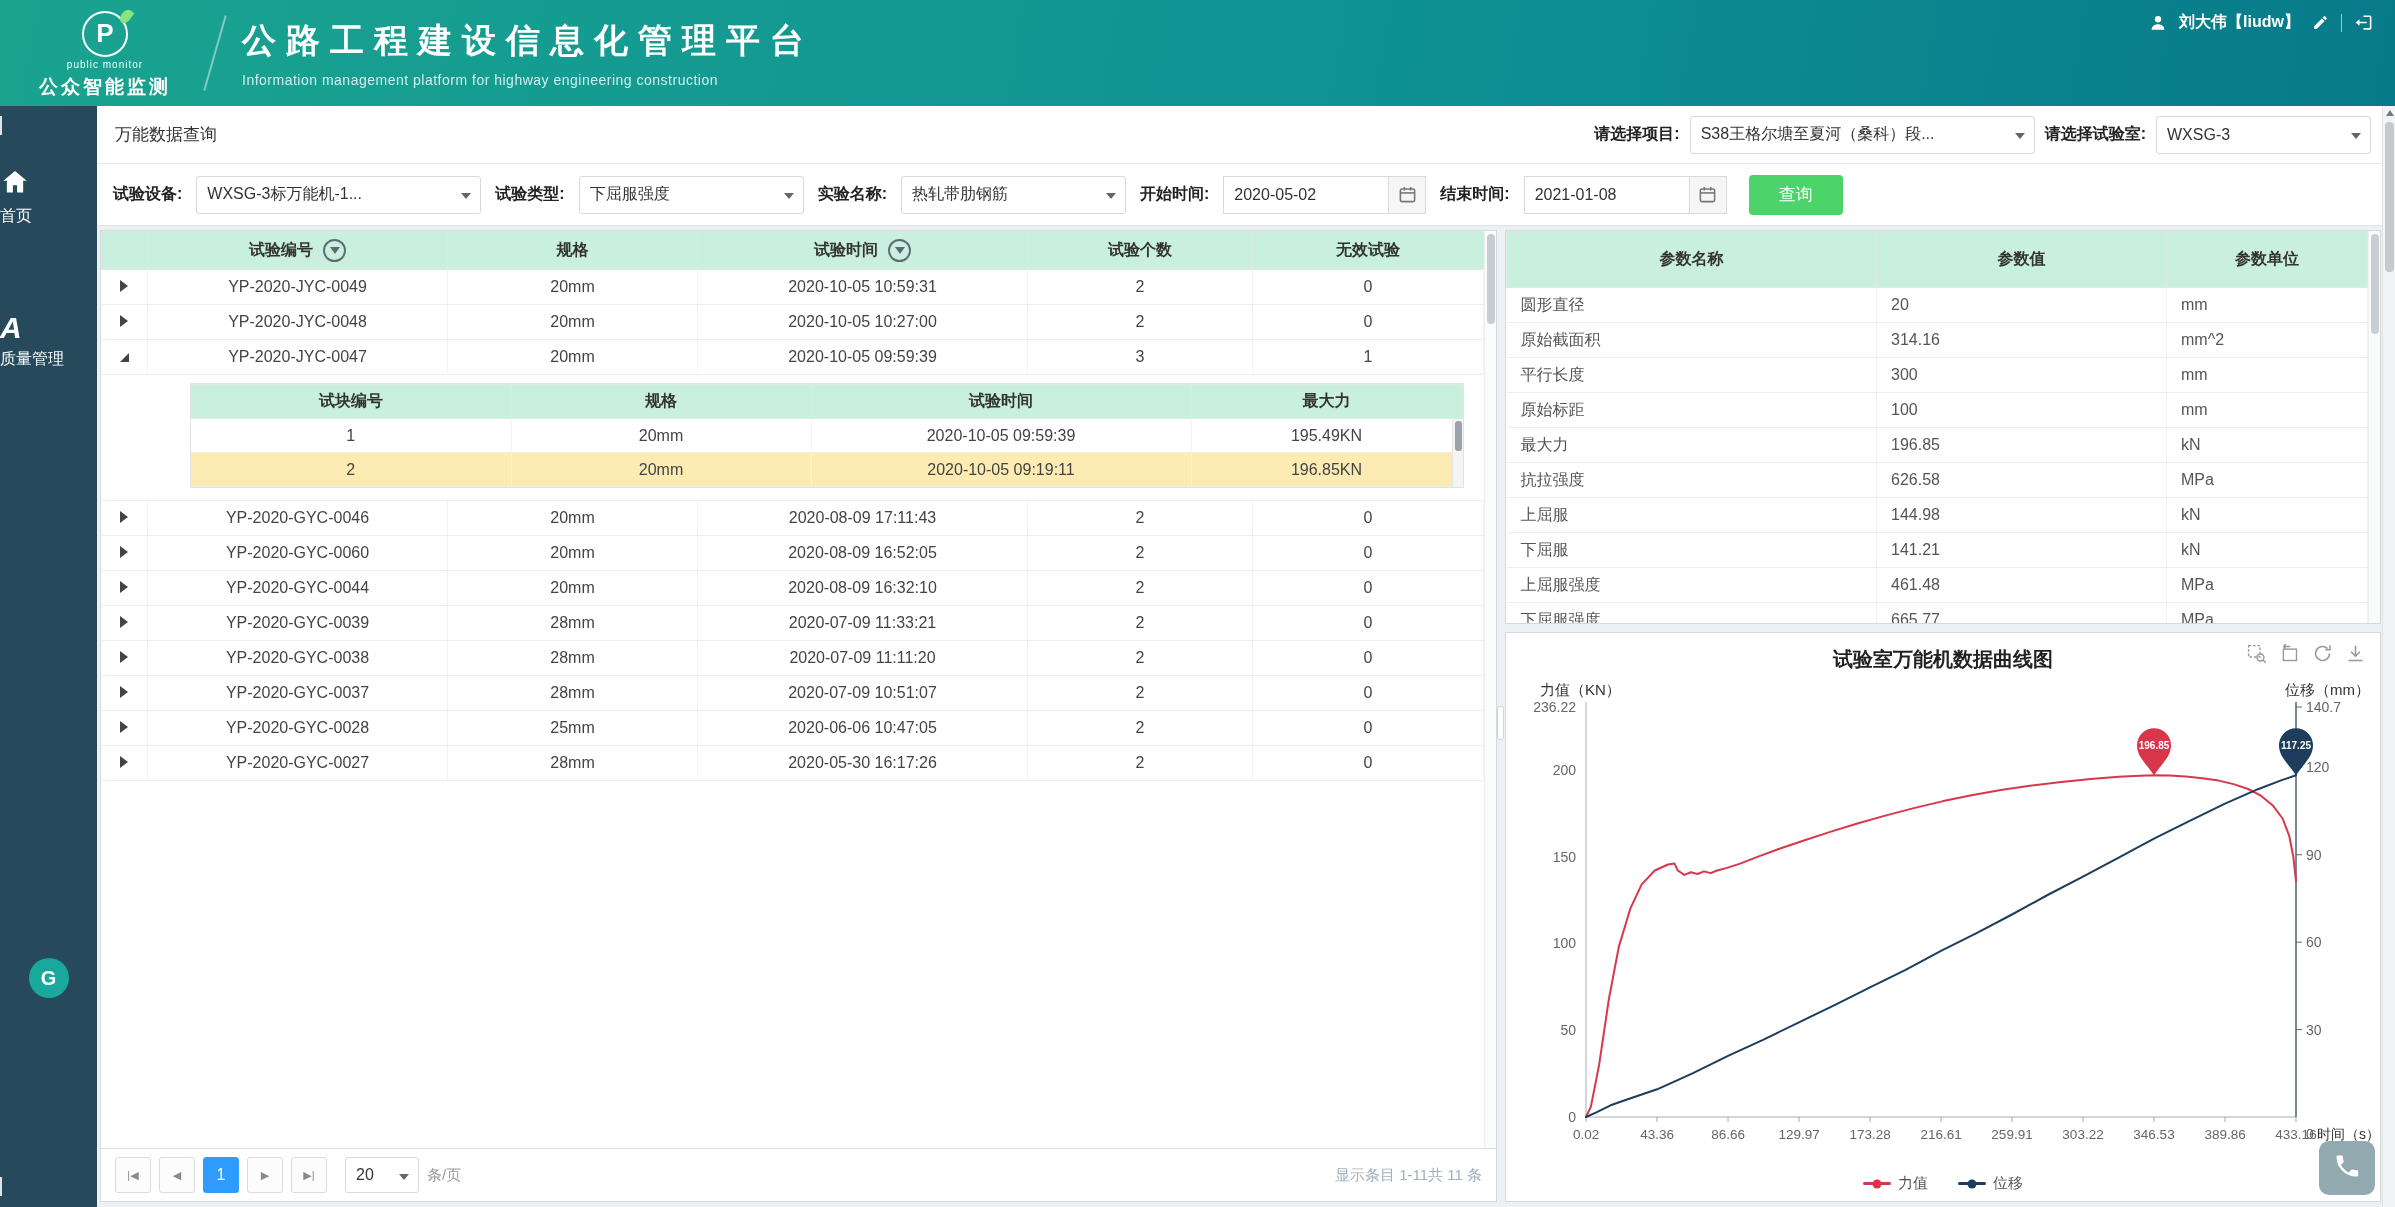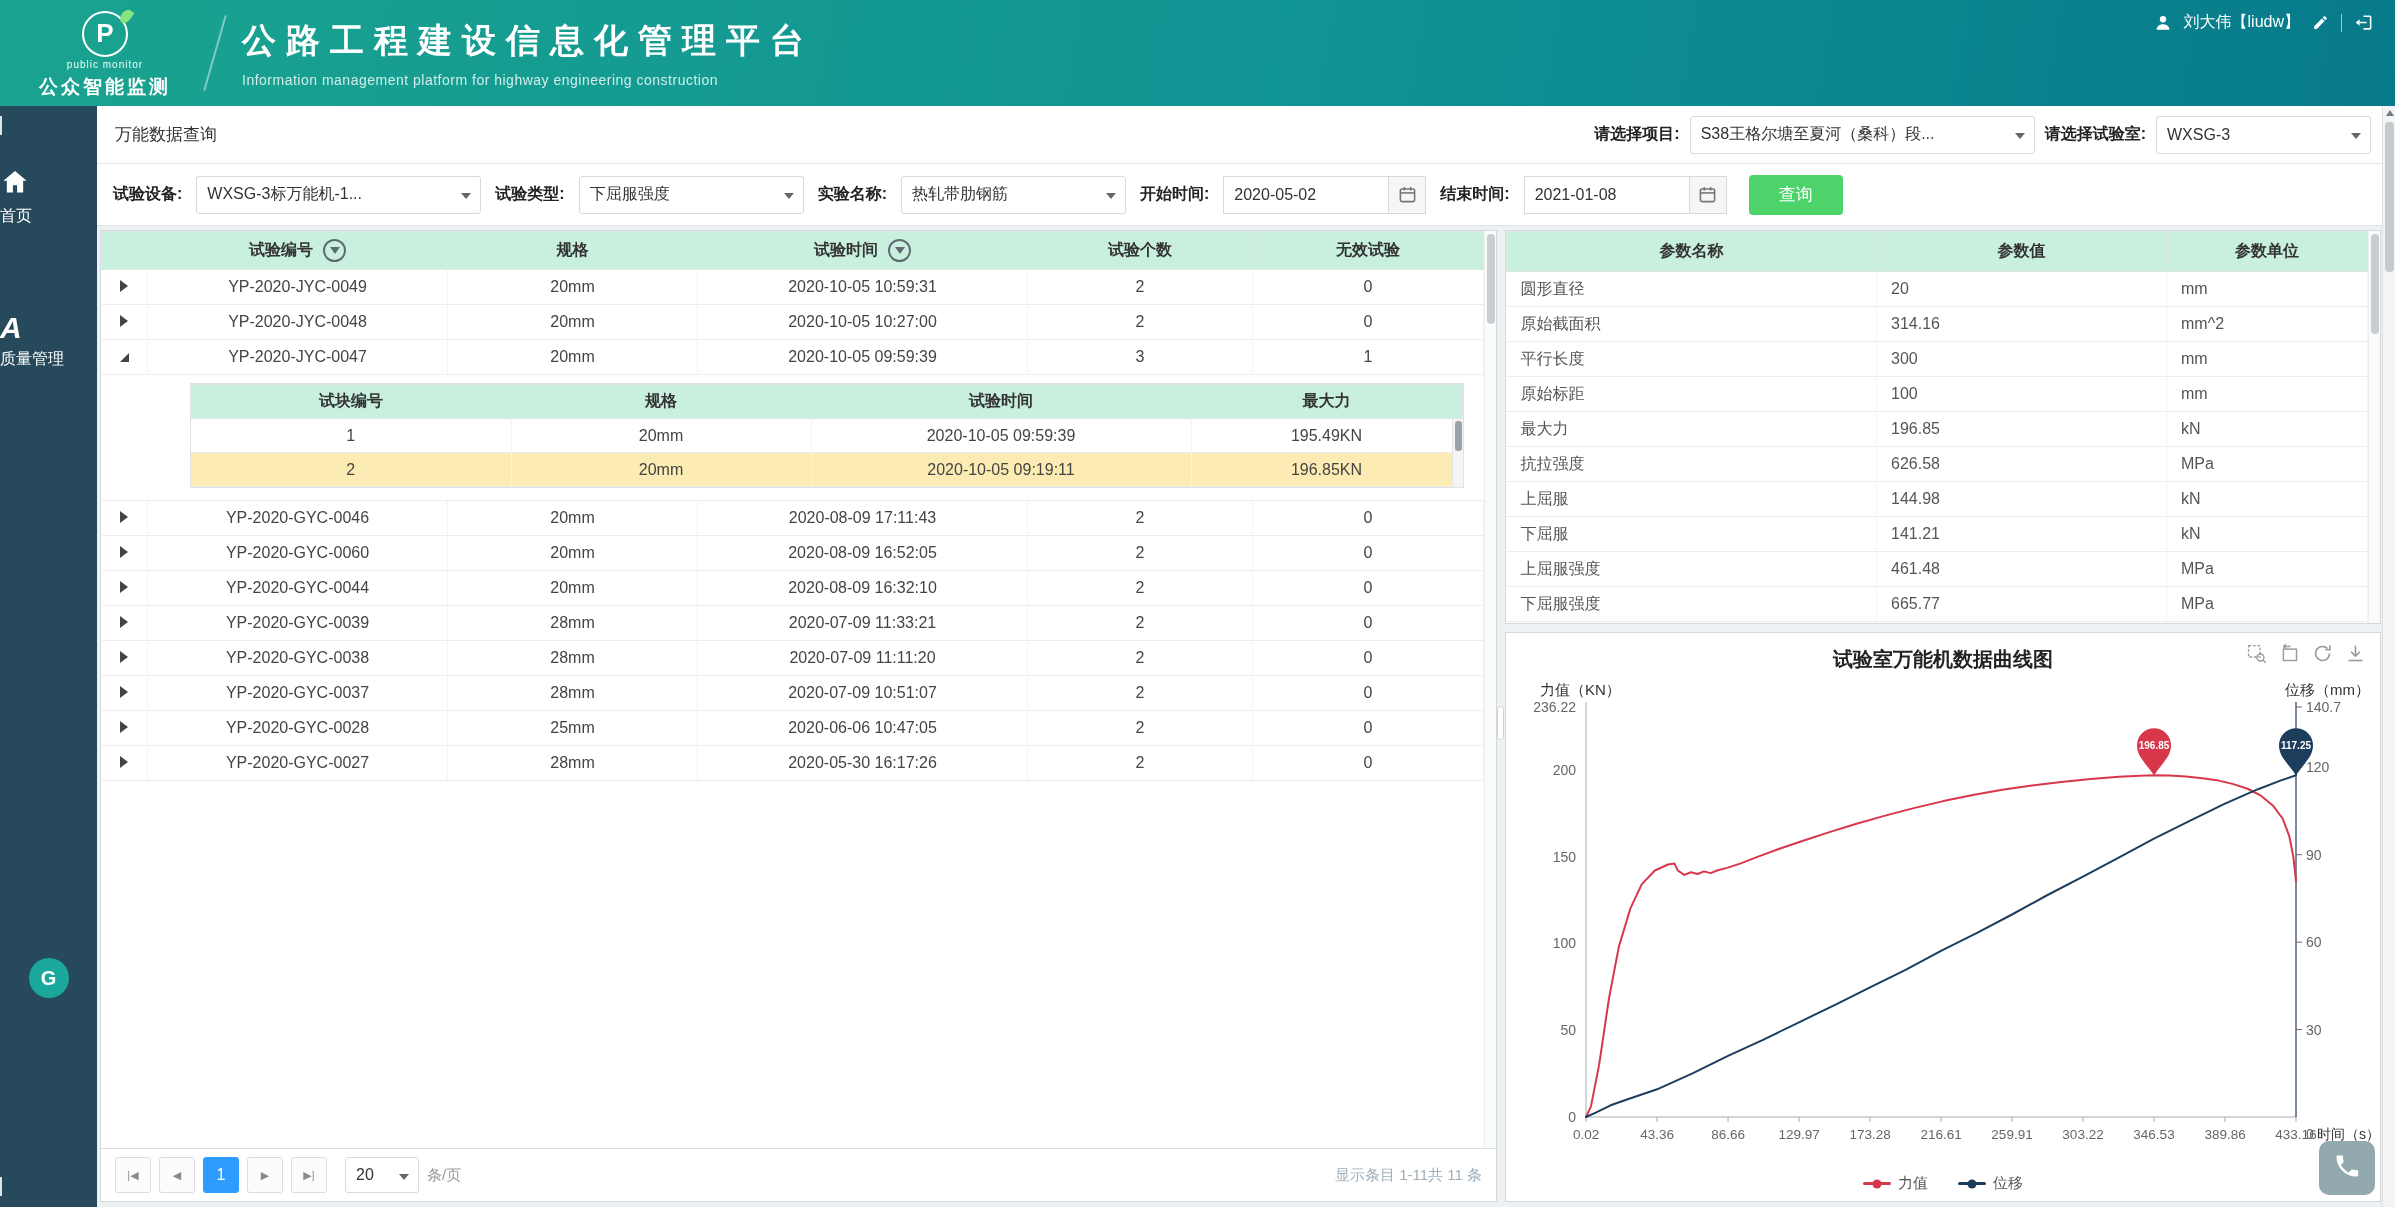--- a/index.html
+++ b/index.html
@@ -12,21 +12,21 @@
     background:linear-gradient(100deg,var(--hg1,#1aa38f) 0%,#0f9394 55%,var(--hg2,#077a8a) 100%);
     display:flex;align-items:center;z-index:20}
   .logo-wrap{width:210px;text-align:center;padding-top:4px}
   .logo-circle{width:46px;height:46px;border:2px solid #fff;border-radius:50%;margin:0 auto;display:flex;align-items:center;justify-content:center;font-size:26px;font-weight:bold;position:relative}
   .leaf{position:absolute;width:10px;height:15px;background:#86e57f;border-radius:70% 0 70% 70%;top:-4px;right:-5px;transform:rotate(35deg)}
   .logo-en{font-size:10px;letter-spacing:1px;margin-top:2px;color:#eafffb}
   .logo-cn{font-size:19px;font-weight:bold;letter-spacing:3px;margin-top:4px}
   .header-slash{width:2px;height:78px;background:rgba(255,255,255,.45);transform:rotate(16deg);margin:0 26px 0 4px}
   .header-title{font-size:34px;font-weight:bold;letter-spacing:10px}
   .header-sub{font-size:14px;color:#cfeeec;margin-top:8px;letter-spacing:.5px}
-  .header-user{position:absolute;top:12px;right:22px;display:flex;align-items:center;gap:12px;font-size:16px;font-weight:normal}
+  .header-user{position:absolute;top:12px;right:22px;display:flex;align-items:center;gap:12px;font-size:16px;font-weight:bold}
   .hdivider{width:1px;height:18px;background:rgba(255,255,255,.6)}
   .hicon{display:inline-flex}
 
   
   .sidebar{position:absolute;top:106px;left:0;width:97px;bottom:0;background:var(--side,#26495c);color:#fff;z-index:15}
   .chev{width:11px;height:11px;border-left:2px solid rgba(255,255,255,.85);border-top:2px solid rgba(255,255,255,.85);margin:0 auto}
   .chev.up{transform:rotate(45deg)}
   .chev.down{transform:rotate(225deg)}
   .side-top{padding-top:12px}
   .side-bottom{position:absolute;bottom:10px;width:100%}
@@ -78,21 +78,21 @@
   .pg-btn{width:36px;height:36px;border:1px solid #dcdcdc;background:#fcfcfc;color:#8a8a8a;display:flex;align-items:center;justify-content:center;font-size:11px;border-radius:3px;cursor:pointer}
   .pg-btn.active{background:var(--blue,#2e9cff);border-color:var(--blue,#2e9cff);color:#fff;font-size:16px}
   .pg-size{width:74px;height:36px;margin-left:10px}
   .pg-unit{color:#999;font-size:15px}
   .pg-info{margin-left:auto;color:#9fb0ba;font-size:15px}
 
   
   .right-panel{position:absolute;left:1505px;top:230px;right:14px;bottom:5px}
   .param-card{position:absolute;top:0;left:0;right:0;height:394px;background:#fff;border:1px solid #d6d9db}
   .param-wrap{position:absolute;top:0;left:0;right:12px;bottom:0;overflow:hidden}
-  .param-card th{height:40px}
+  .param-card th{height:56px}
   .param-card td{height:35px;text-align:left;padding-left:14px;color:#555}
   .pstrip{position:absolute;top:0;right:0;width:12px;bottom:0;background:#fafbfb;border-left:1px solid #eee}
   .pstrip .thumb{margin:3px 2px;width:8px;height:100px;background:#c7cdd1;border-radius:4px}
 
   .chart-card{position:absolute;top:402px;left:0;right:0;bottom:0;background:#fff;border:1px solid #d6d9db}
   .chart-title{text-align:center;font-size:20px;font-weight:bold;color:#222;margin-top:13px}
   .toolbox{position:absolute;top:10px;right:14px;display:flex;gap:12px}
   .tool{cursor:pointer;display:inline-flex}
   .chart-svg{position:absolute;top:44px;left:0}
   .chart-legend{position:absolute;bottom:8px;left:0;right:0;display:flex;justify-content:center;gap:30px;align-items:center;font-size:15px;color:#555}

